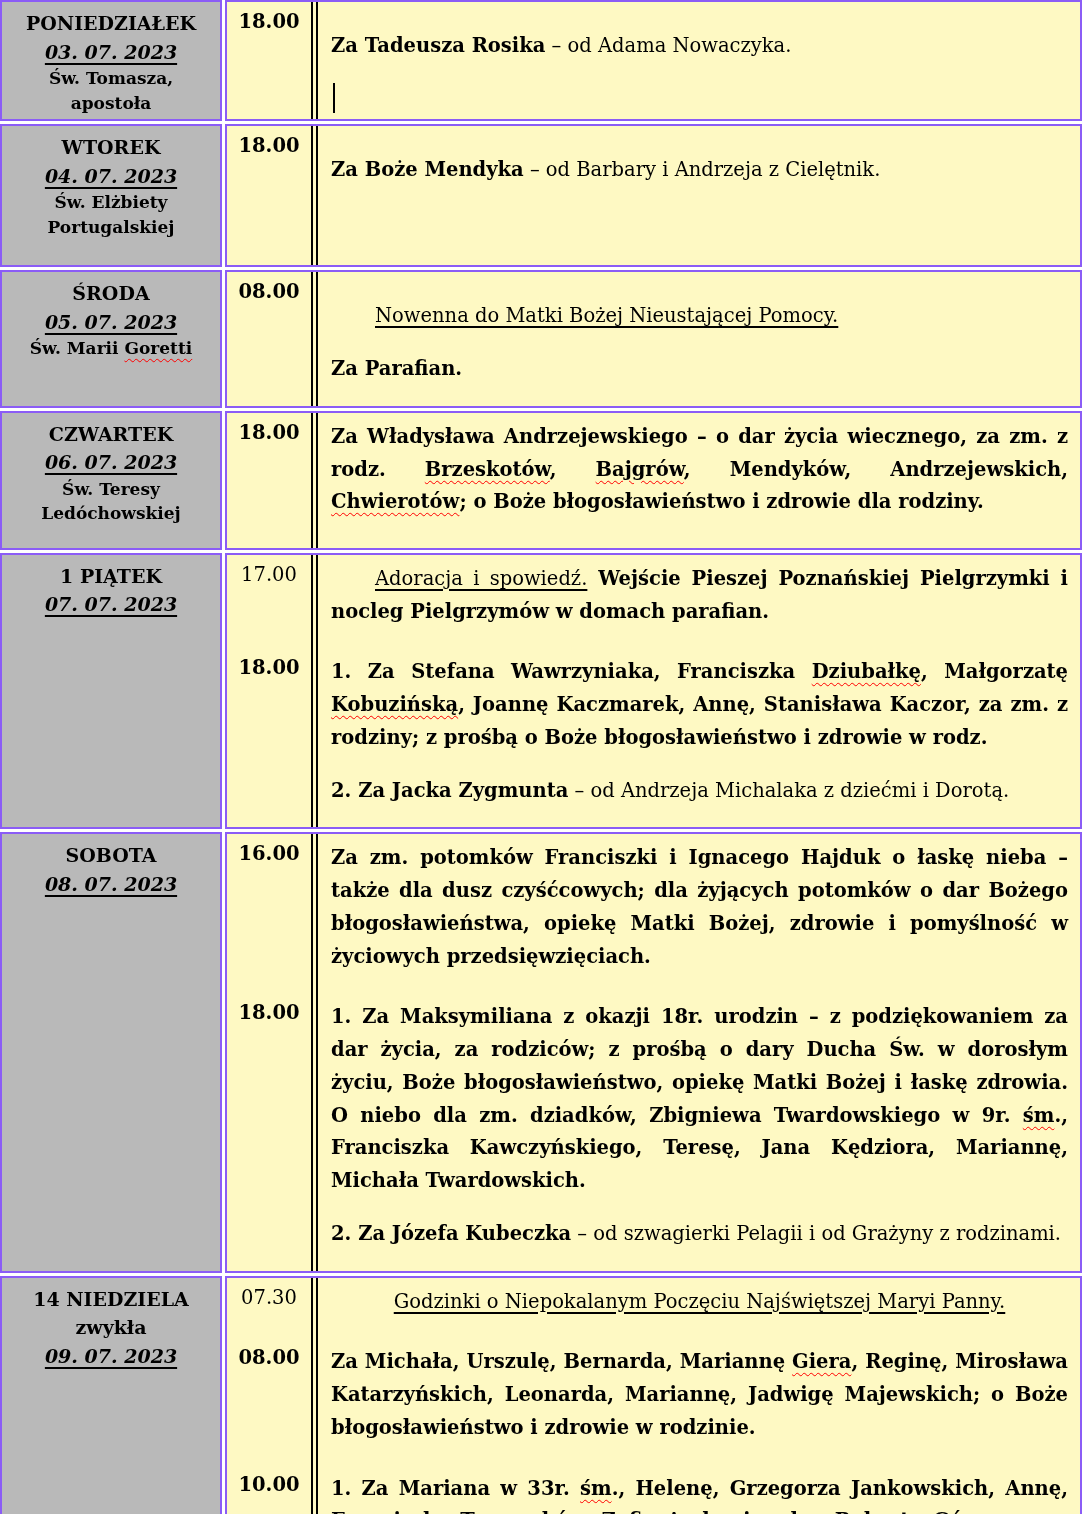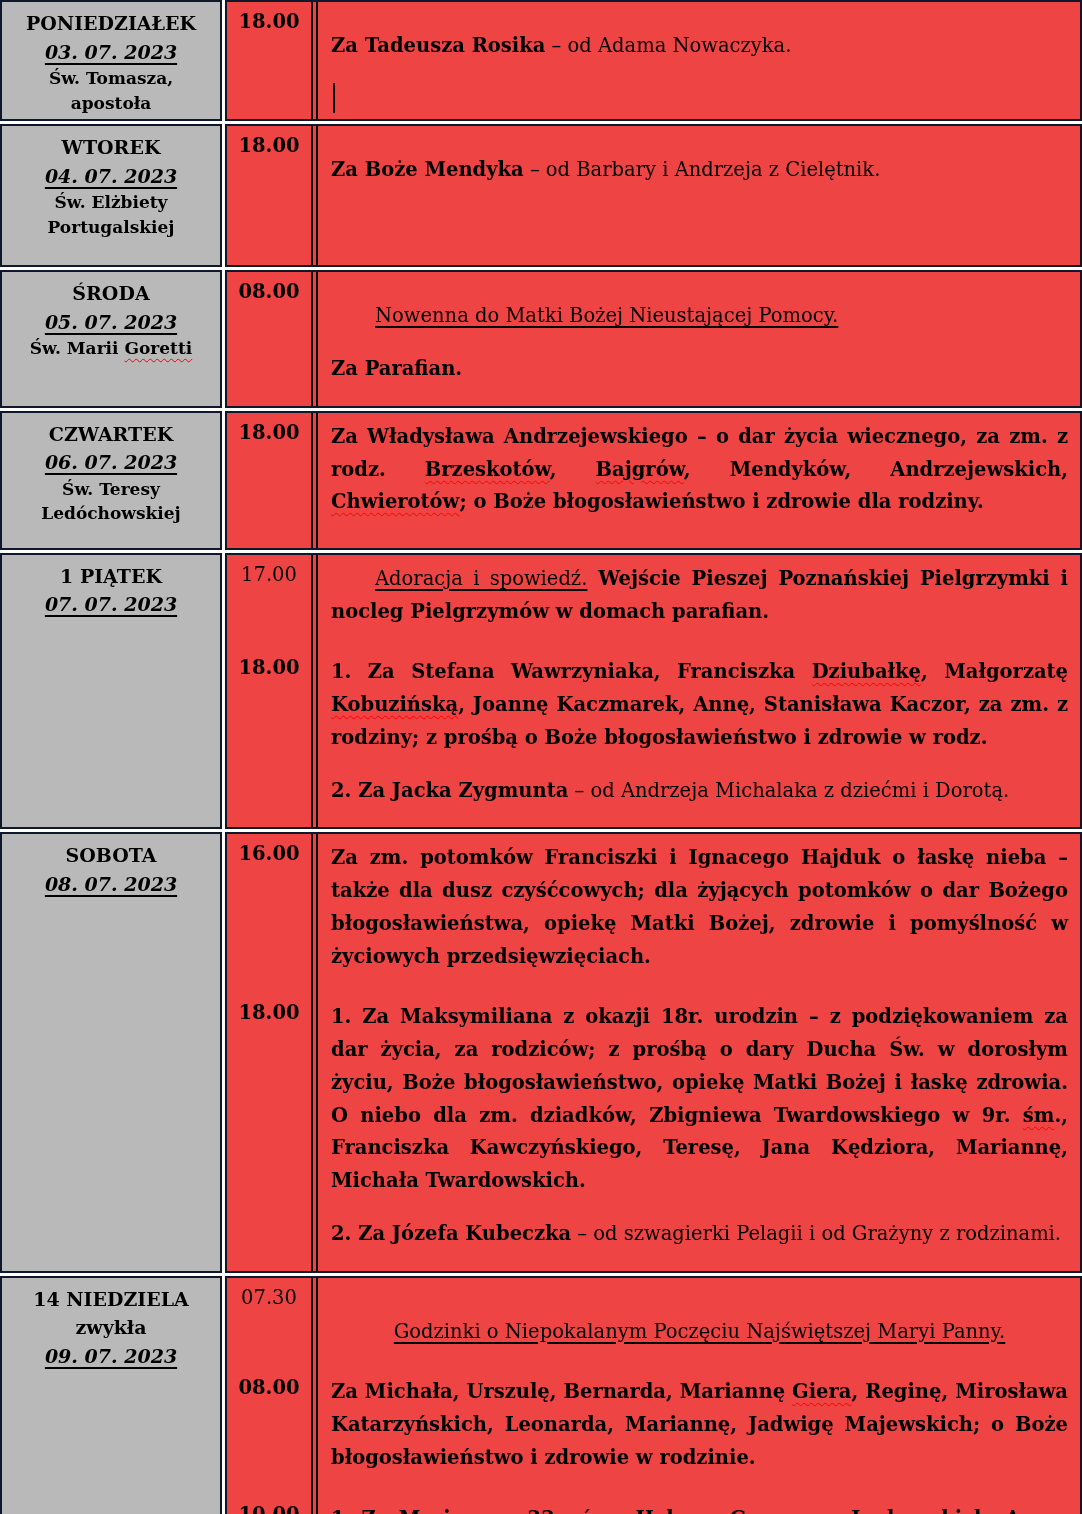--- a/index.html
+++ b/index.html
@@ -6,31 +6,31 @@
   body{width:1082px;font-family:"DejaVu Serif",serif;color:#000;}
   .table{display:flex;flex-direction:column;gap:3px;}
   .row{display:flex;gap:3px;align-items:stretch;}
   .row:nth-child(1){min-height:118px}
   .row:nth-child(2){min-height:143px}
   .row:nth-child(3){min-height:120px}
   .row:nth-child(4){min-height:139px}
   .row:nth-child(5){min-height:230px}
   .row:nth-child(6){min-height:339px}
   .row:nth-child(7){min-height:354px}
-  .cell{border:2px solid #0f172a;box-sizing:border-box;}
+  .cell{border:2px solid #8b5cf6;box-sizing:border-box;}
   .day-cell{flex:0 0 222px;background:#b9b9b9;text-align:center;padding:7px 6px 4px;}
-  .body-cell{flex:1;display:flex;flex-direction:column;background:#ef4444;}
+  .body-cell{flex:1;display:flex;flex-direction:column;background:#fef9c3;}
   .entry{display:flex;align-items:stretch;}
   .entry:last-child{flex:1;}
   .entry-time{flex:0 0 84px;border-right:2px solid #000;text-align:center;padding-top:8px;font-size:19.5px;}
   .entry-text{flex:1;border-left:2px solid #000;margin-left:3px;padding:8px 12px 0 13px;}
   .para{font-size:19.5px;line-height:1.68;margin:0 0 20px;}
   .align-left{text-align:left;margin-top:20px;}
   .align-justify{text-align:justify;}
-  .align-center{text-align:center;margin-top:30px;}
+  .align-center{text-align:center;}
   .indent{text-indent:44px;}
   .b{font-weight:bold;}
   .u{text-decoration:underline;text-decoration-thickness:1.5px;text-underline-offset:4px;}
   .sq{text-decoration-line:underline;text-decoration-style:wavy;text-decoration-color:#ff0000;text-decoration-thickness:1px;text-underline-offset:4px;}
   .day-line{font-weight:bold;}
   .day-line.day{font-size:19px;line-height:1.5;}
   .day-line.date{font-size:19px;line-height:1.5;text-decoration:underline;text-decoration-thickness:1.5px;text-underline-offset:4px;font-style:italic;}
   .day-line.saint{font-size:17px;line-height:1.45;}
   .day-line.gap{}
   .cursor{width:2px;height:30px;background:#000;margin:2px 0 0 2px;}

